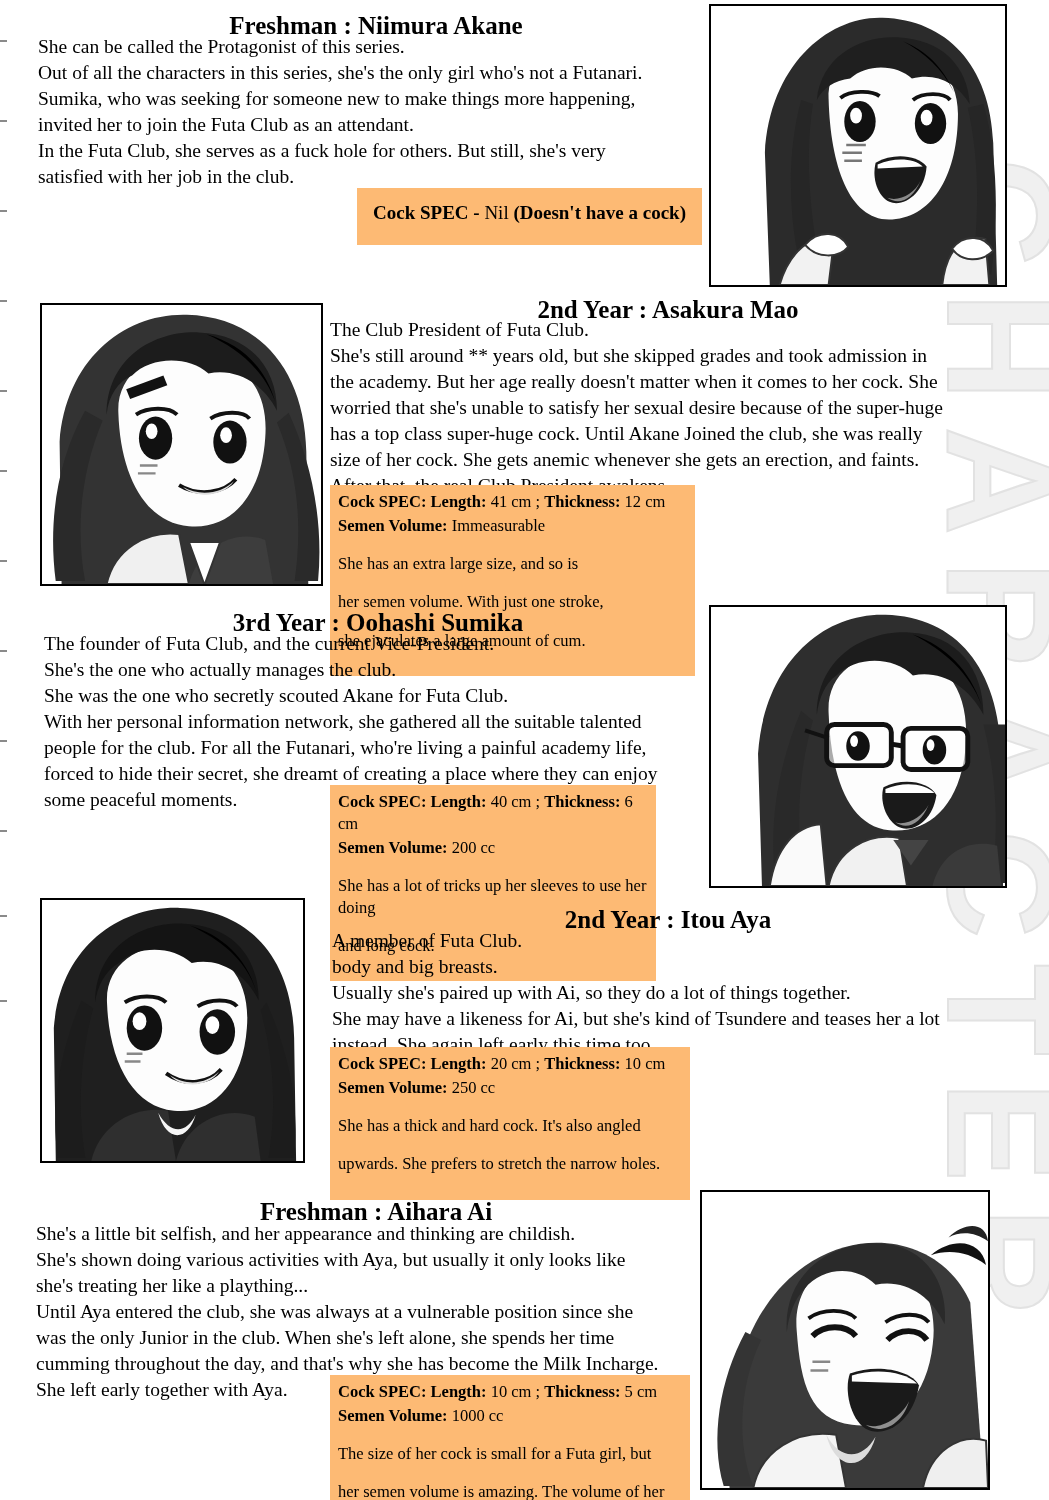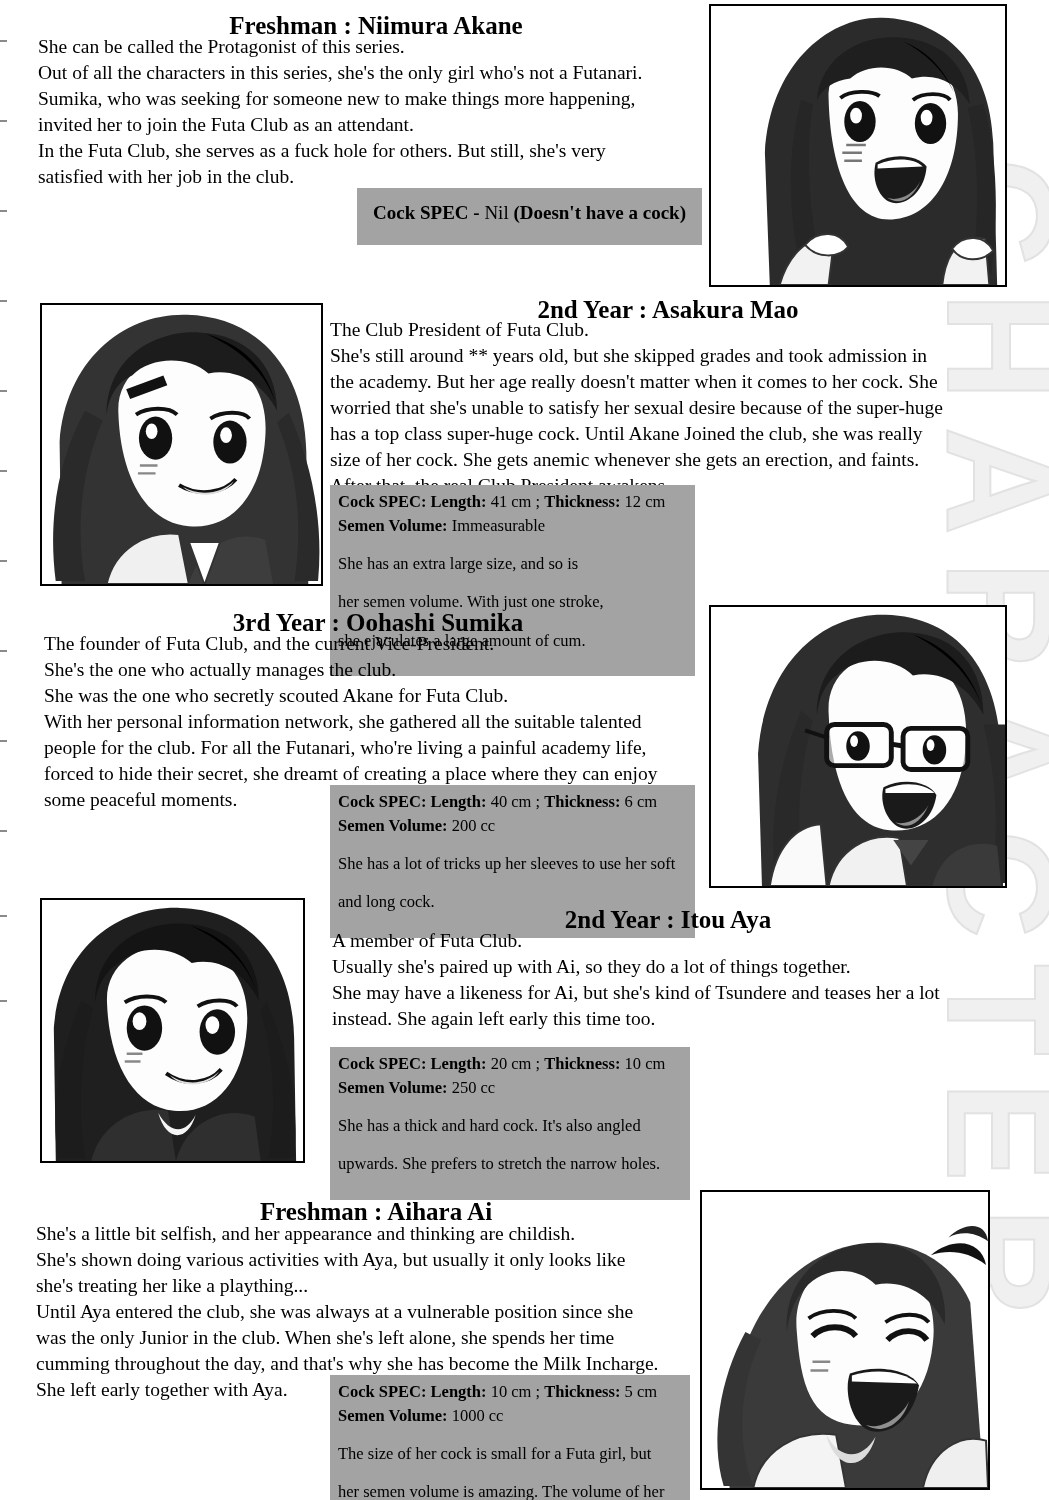--- a/index.html
+++ b/index.html
@@ -62,21 +62,21 @@
     line-height: 1.1;
     font-family: "Liberation Serif", serif;
   }
   .body-text {
     font-size: 19.5px;
     line-height: 1.33;
   }
   .body-text p { margin: 0; }
 
   .spec {
-    background: #a3a3a3;
+    background: #fdba74;
     padding: 6px 8px 8px 8px;
     font-size: 16.5px;
     line-height: 1.32;
   }
   .spec .lead { margin: 0; }
   .spec b { font-weight: bold; }
   .spec .vol { margin-top: 2px; }
   .spec .note { }
 
   .photo {
@@ -96,21 +96,21 @@
 
   
   #mao-photo { position: absolute; left: 40px; top: 303px; width: 283px; height: 283px; }
   #mao-title { position: absolute; left: 330px; top: 288px; width: 660px; text-align: center; }
   #mao-text  { position: absolute; left: 330px; top: 317px; width: 665px; }
   #mao-spec  { position: absolute; left: 330px; top: 485px; width: 365px; }
 
   
   #sumika-title { position: absolute; left: 40px; top: 601px; width: 660px; text-align: center; }
   #sumika-text  { position: absolute; left: 44px; top: 631px; width: 660px; }
-  #sumika-spec  { position: absolute; left: 330px; top: 785px; width: 365px; }
+  #sumika-spec  { position: absolute; left: 330px; top: 785px; width: 326px; }
   #sumika-photo { position: absolute; left: 709px; top: 605px; width: 298px; height: 283px; }
 
   
   #aya-photo { position: absolute; left: 40px; top: 898px; width: 265px; height: 265px; }
   #aya-title { position: absolute; left: 330px; top: 898px; width: 660px; text-align: center; }
   #aya-text  { position: absolute; left: 332px; top: 928px; width: 662px; }
   #aya-spec  { position: absolute; left: 330px; top: 1047px; width: 360px; }
 
   
   #ai-title { position: absolute; left: 38px; top: 1190px; width: 660px; text-align: center; }
@@ -269,21 +269,21 @@
         <b>Cock SPEC: Length:</b>
         <span>40 cm</span>
         <span>;</span>
         <b>Thickness:</b>
         <span>6 cm</span>
       </p>
       <p class="vol">
         <b>Semen Volume:</b>
         <span>200 cc</span>
       </p>
-      <p class="note">She has a lot of tricks up her sleeves to use her soft</p>
+      <p class="note">She has a lot of tricks up her sleeves to use her doing</p>
       <p class="note">and long cock.</p>
     </div>
     <div class="photo" id="sumika-photo">
       <svg viewBox="0 0 300 285" preserveAspectRatio="none" aria-hidden="true">
         <rect width="300" height="285" fill="#fff"></rect>
         <path d="M52,285 L48,150 C54,60 112,6 178,8 C250,10 294,62 296,152 L298,285 Z" fill="#2e2e2e"></path>
         <path d="M120,108 C118,64 156,44 196,48 C240,52 264,86 260,140 C256,200 224,232 182,228 C140,224 122,172 120,108 Z" fill="#fdfdfd"></path>
         <path d="M108,110 C108,54 154,24 202,26 C252,28 278,64 278,110 C262,80 234,64 206,70 C186,50 148,50 128,70 C116,78 110,94 108,110 Z" fill="#1c1c1c"></path>
         <path d="M206,28 C238,44 264,68 276,100 C264,64 240,40 206,28 Z" fill="#000"></path>
         <path d="M104,116 C88,172 86,230 96,282 L66,282 C58,218 70,158 92,106 Z" fill="#292929"></path>
@@ -335,20 +335,21 @@
         <path d="M86,156 h16 M84,164 h16" stroke="#888" stroke-width="2.5"></path>
 
         <path d="M50,265 C58,230 92,208 128,214 L136,265 Z" fill="#2f2f2f"></path>
         <path d="M136,265 C146,226 184,208 216,220 L222,265 Z" fill="#2f2f2f"></path>
         <path d="M118,216 C130,238 146,238 156,218 C148,246 126,246 118,216 Z" fill="#f6f6f6"></path>
       </svg>
     </div>
     <h2 class="title" id="aya-title">2nd Year : Itou Aya</h2>
     <div class="body-text" id="aya-text">
       <p>A member of Futa Club.</p>
+      <p>body and big breasts.</p>
       <p>Usually she's paired up with Ai, so they do a lot of things together.</p>
       <p>She may have a likeness for Ai, but she's kind of Tsundere and teases her a lot</p>
       <p>instead. She again left early this time too.</p>
     </div>
     <div class="spec" id="aya-spec">
       <p class="lead">
         <b>Cock SPEC: Length:</b>
         <span>20 cm</span>
         <span>;</span>
         <b>Thickness:</b>

